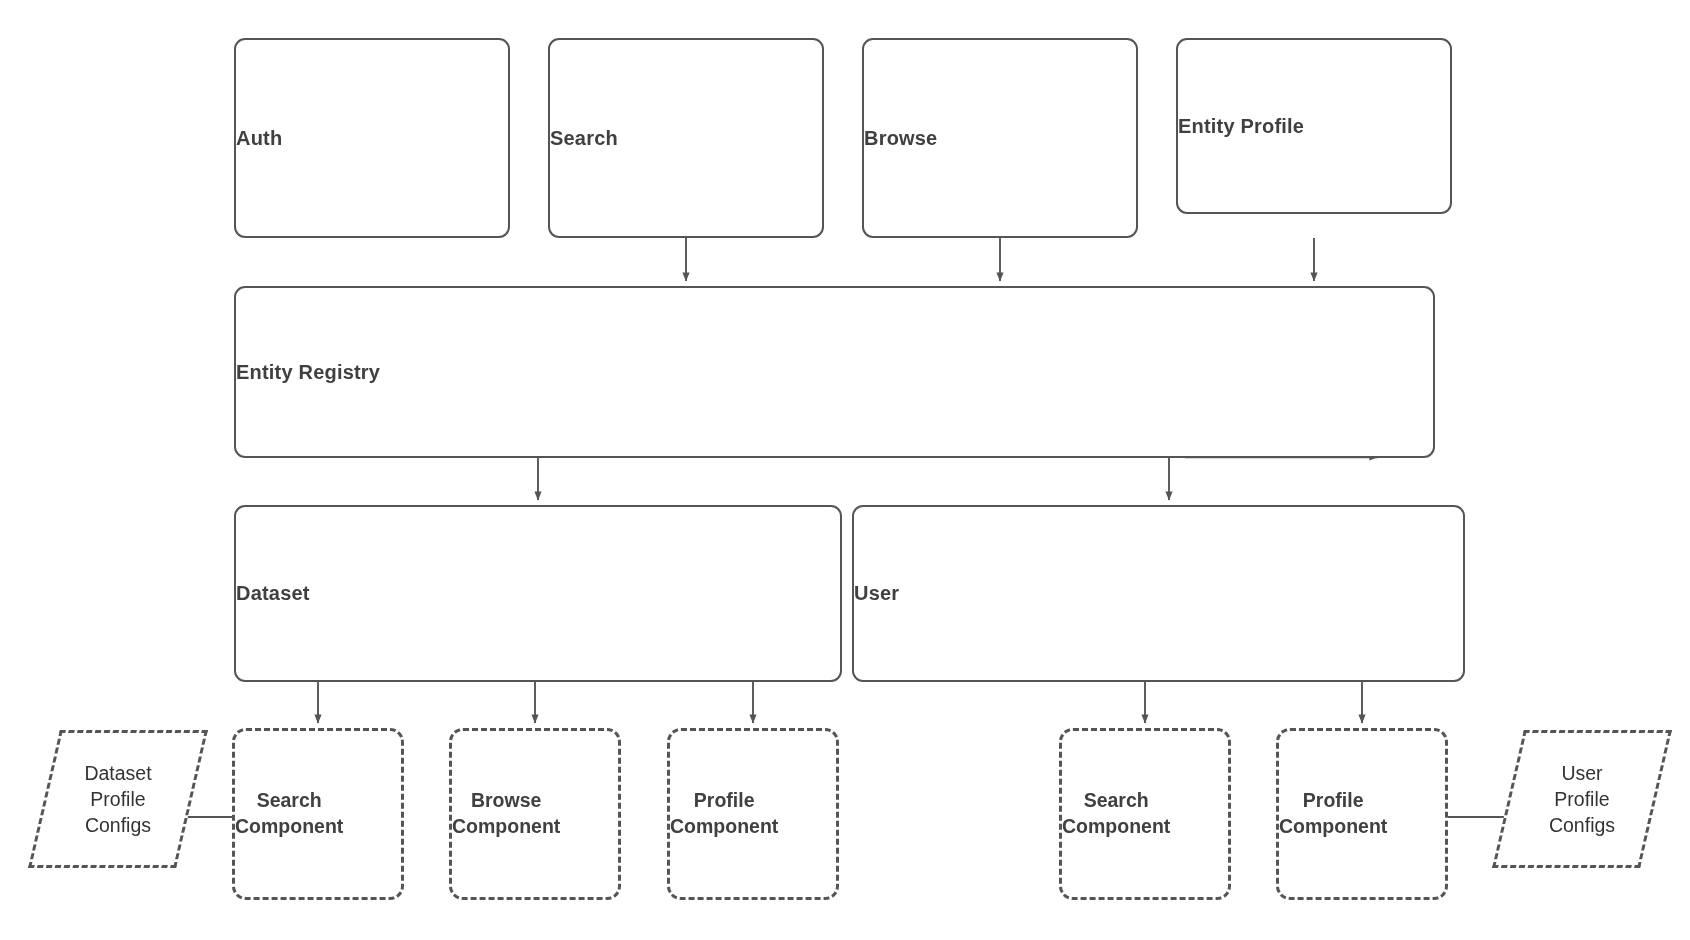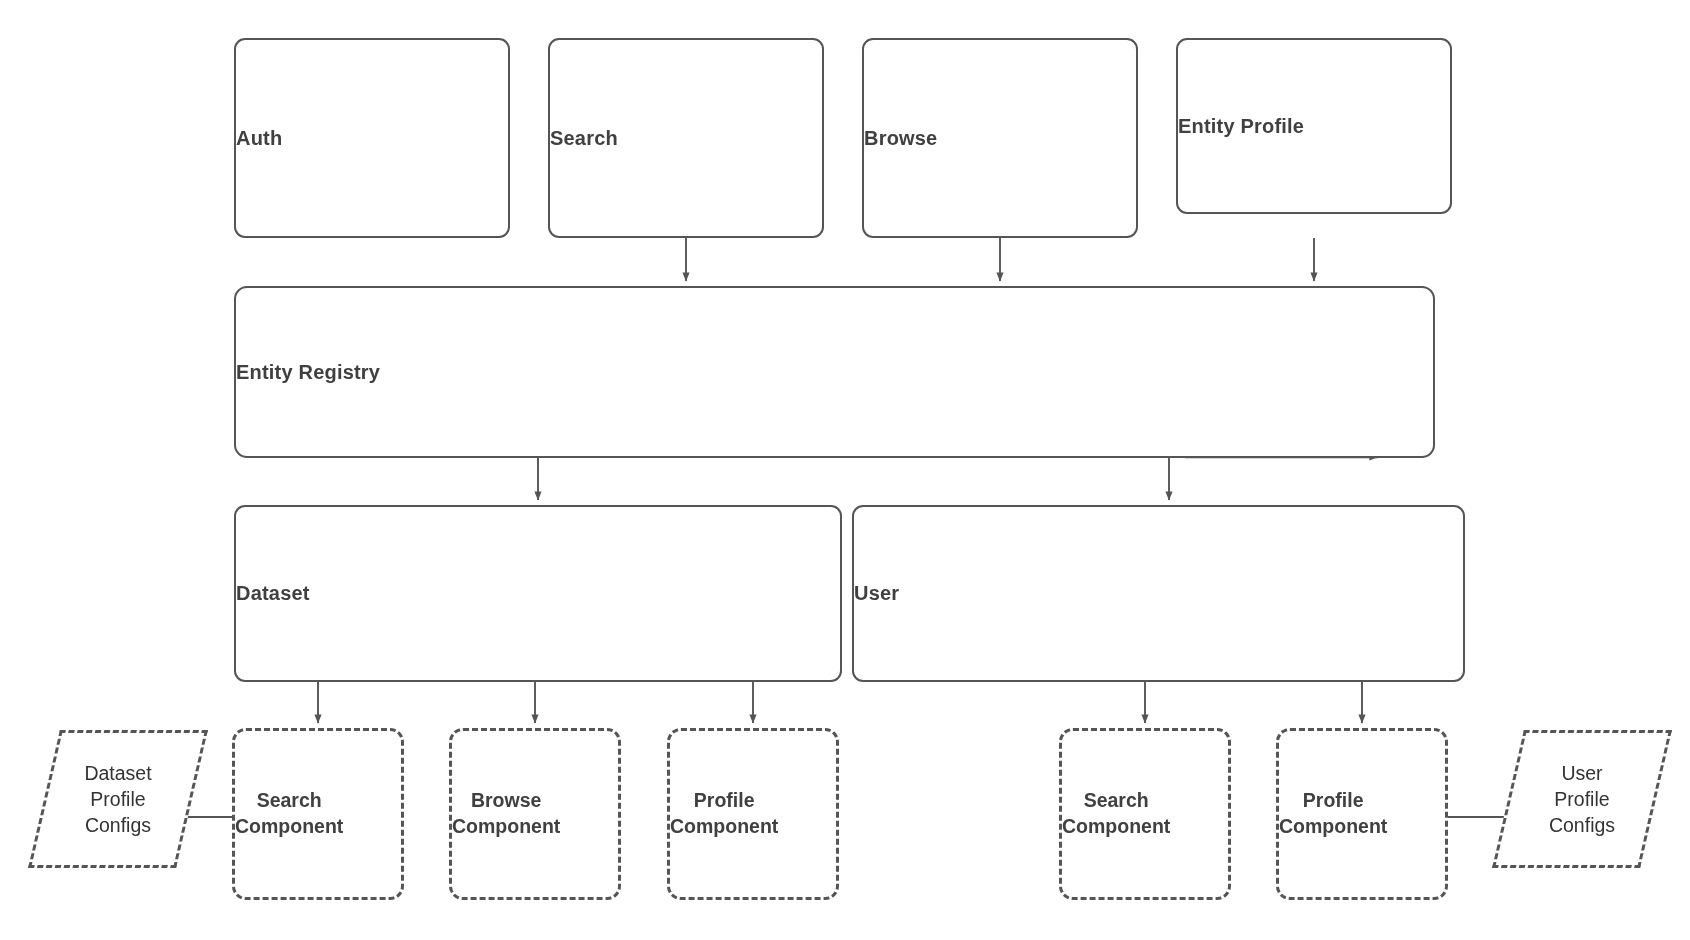--- a/index.html
+++ b/index.html
@@ -133,21 +133,21 @@
   </div>
 
   <div class="node solid-box" style="left:862px;top:38px;width:276px;height:200px;">
     <span class="lbl">Browse</span>
   </div>
 
   <div class="node solid-box" style="left:1176px;top:38px;width:276px;height:176px;">
     <span class="lbl">Entity Profile</span>
   </div>
 
-  <div class="node solid-box" style="left:234px;top:286px;width:1201px;height:172px;border-radius:13px;">
+  <div class="node solid-box" style="left:234px;top:286px;width:1201px;height:172px;">
     <span class="lbl">Entity Registry</span>
   </div>
 
   <div class="node solid-box" style="left:234px;top:505px;width:608px;height:177px;">
     <span class="lbl">Dataset</span>
   </div>
 
   <div class="node solid-box" style="left:852px;top:505px;width:613px;height:177px;">
     <span class="lbl">User</span>
   </div>

